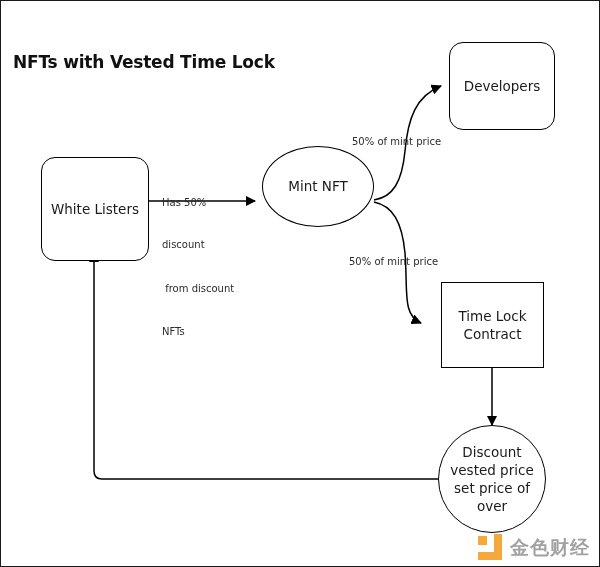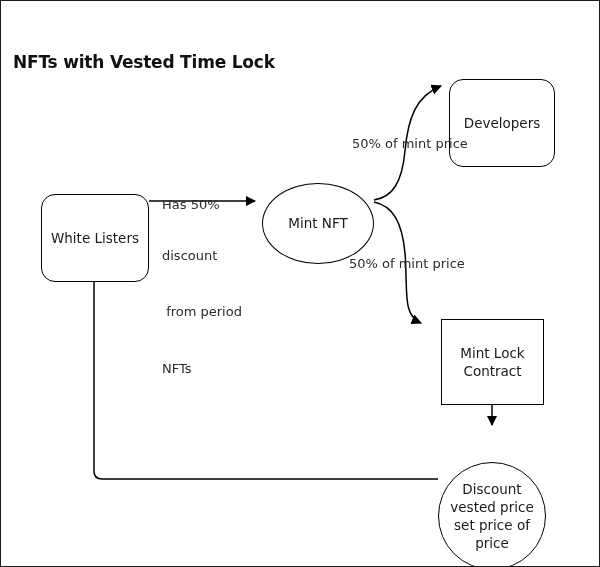--- a/index.html
+++ b/index.html
@@ -38,34 +38,33 @@
   .node {
     position: absolute;
     box-sizing: border-box;
     display: flex;
     align-items: center;
     justify-content: center;
     text-align: center;
     color: #1a1a1a;
     background: #ffffff;
     border: 1.6px solid #000000;
-    margin-top: 37px;
   }
   .node-rounded { border-radius: 14px; }
   .node-sharp { border-radius: 0; }
   .node-ellipse { border-radius: 50%; }
   .node-label {
     font-size: 13.5px;
     line-height: 1.35;
     color: #1a1a1a;
     padding: 0 4px;
   }
   .edge-label {
     position: absolute;
-    font-size: 13px;
+    font-size: 10px;
     line-height: 1.45;
     color: #2b2b2b;
     white-space: pre;
   }
   
   #watermark {
     position: absolute;
     left: 477px;
     top: 533px;
     display: flex;
@@ -129,54 +128,62 @@
 
     <path d="M 373 199 C 392 196, 401 181, 404 150 C 407 117, 415 95, 440 85" fill="none" stroke="#000000" stroke-width="1.5" marker-end="url(#arrow)"></path>
 
     <path d="M 373 201 C 392 205, 401 221, 404 252 C 407 290, 401 314, 420 322" fill="none" stroke="#000000" stroke-width="1.5" marker-end="url(#arrow)"></path>
 
     <path d="M 491 367 L 491 424" fill="none" stroke="#000000" stroke-width="1.5" marker-end="url(#arrow)"></path>
 
     <path d="M 437 478 L 101 478 Q 93 478 93 470 L 93 252" fill="none" stroke="#000000" stroke-width="1.5" marker-end="url(#arrow)"></path>
   </svg>
 
-  <div class="node node-rounded" style="left:40px; top:156px; width:108px; height:88px;">
+  <div class="node node-rounded" style="left:40px; top:156px; width:108px; height:104px;">
     <span class="node-label">White Listers</span>
   </div>
 
   <div class="node node-ellipse" style="left:261px; top:145px; width:112px; height:81px;">
     <span class="node-label">Mint NFT</span>
   </div>
 
   <div class="node node-rounded" style="left:448px; top:41px; width:106px; height:88px;">
     <span class="node-label">Developers</span>
   </div>
 
   <div class="node node-sharp" style="left:440px; top:281px; width:103px; height:86px;">
     <span class="node-label">
-      <span>Mint Lock</span><br>
+      <span>Time Lock</span><br>
       <span>Contract</span>
     </span>
   </div>
 
   <div class="node node-ellipse" style="left:437px; top:424px; width:108px; height:108px;">
     <span class="node-label">
       <span>Discount</span><br>
       <span>vested price</span><br>
       <span>set price of</span><br>
-      <span>price</span>
+      <span>over</span>
     </span>
   </div>
 
   <div class="edge-label" style="left:161px; top:179px;margin-top:16px;">Has 50%</div>
 
   <div class="edge-label" style="left:161px; top:208px;">
     <div>discount</div>
-    <div> from period</div>
+    <div> from discount</div>
     <div>NFTs</div>
   </div>
 
   <div class="edge-label" style="left:351px; top:134px;">50% of mint price</div>
 
   <div class="edge-label" style="left:348px; top:254px;">50% of mint price</div>
 
+  <div id="watermark">
+    <div class="wm-mark">
+      <div class="wm-sq"></div>
+      <div class="wm-l-v"></div>
+      <div class="wm-l-h"></div>
+    </div>
+    <div class="wm-text">金色财经</div>
+  </div>
 
 </div>
 
 </body></html>

